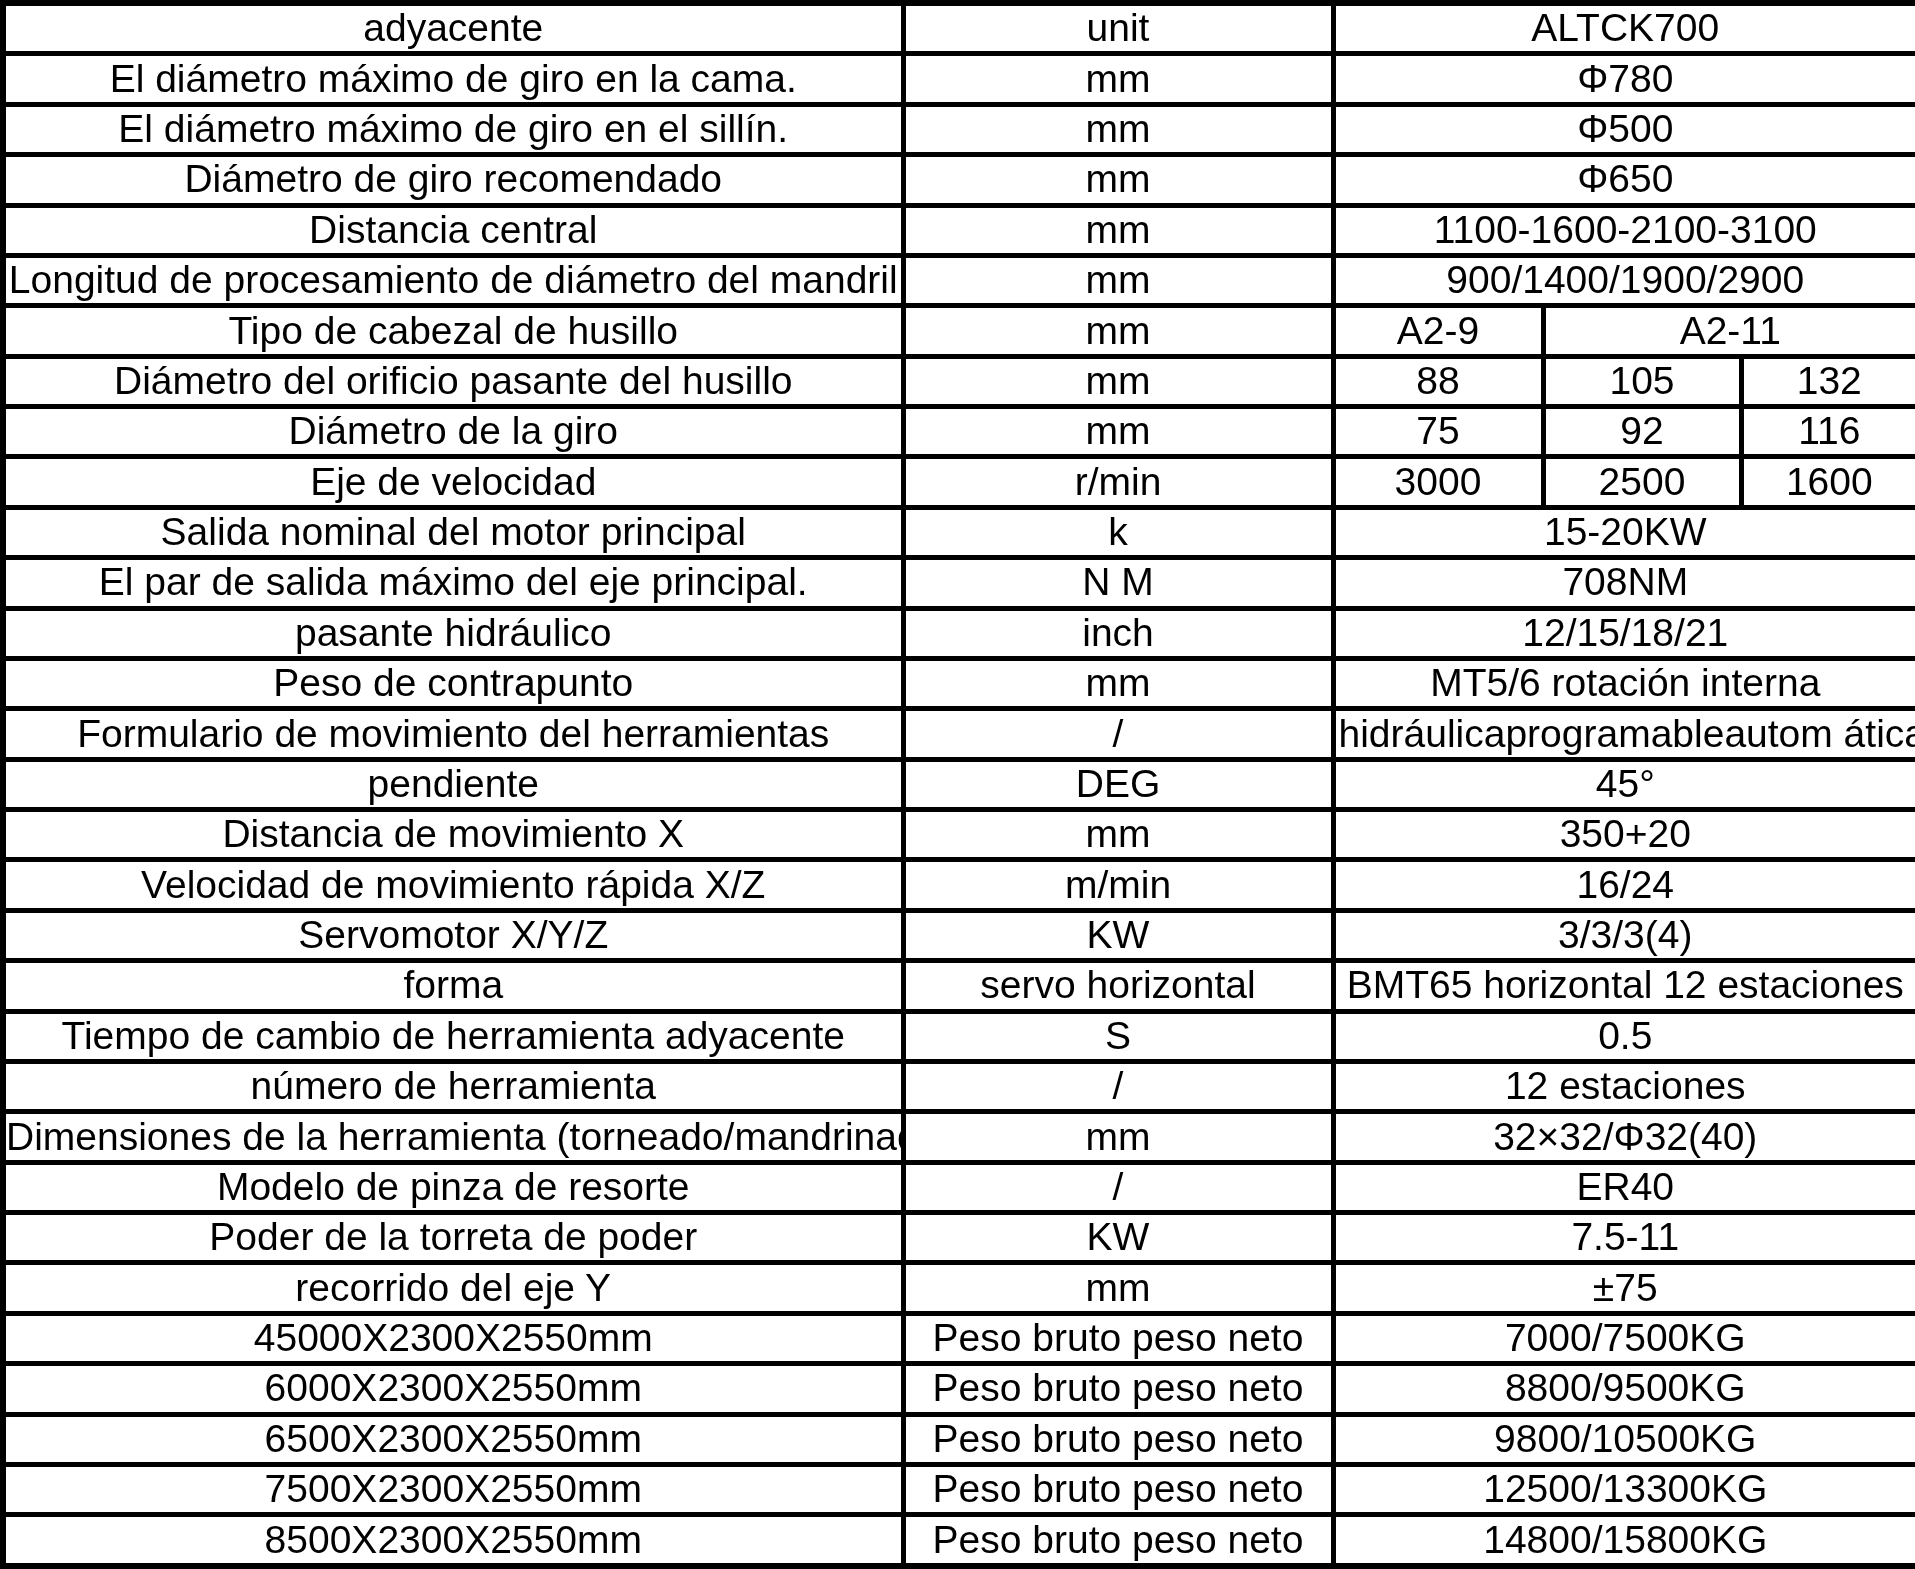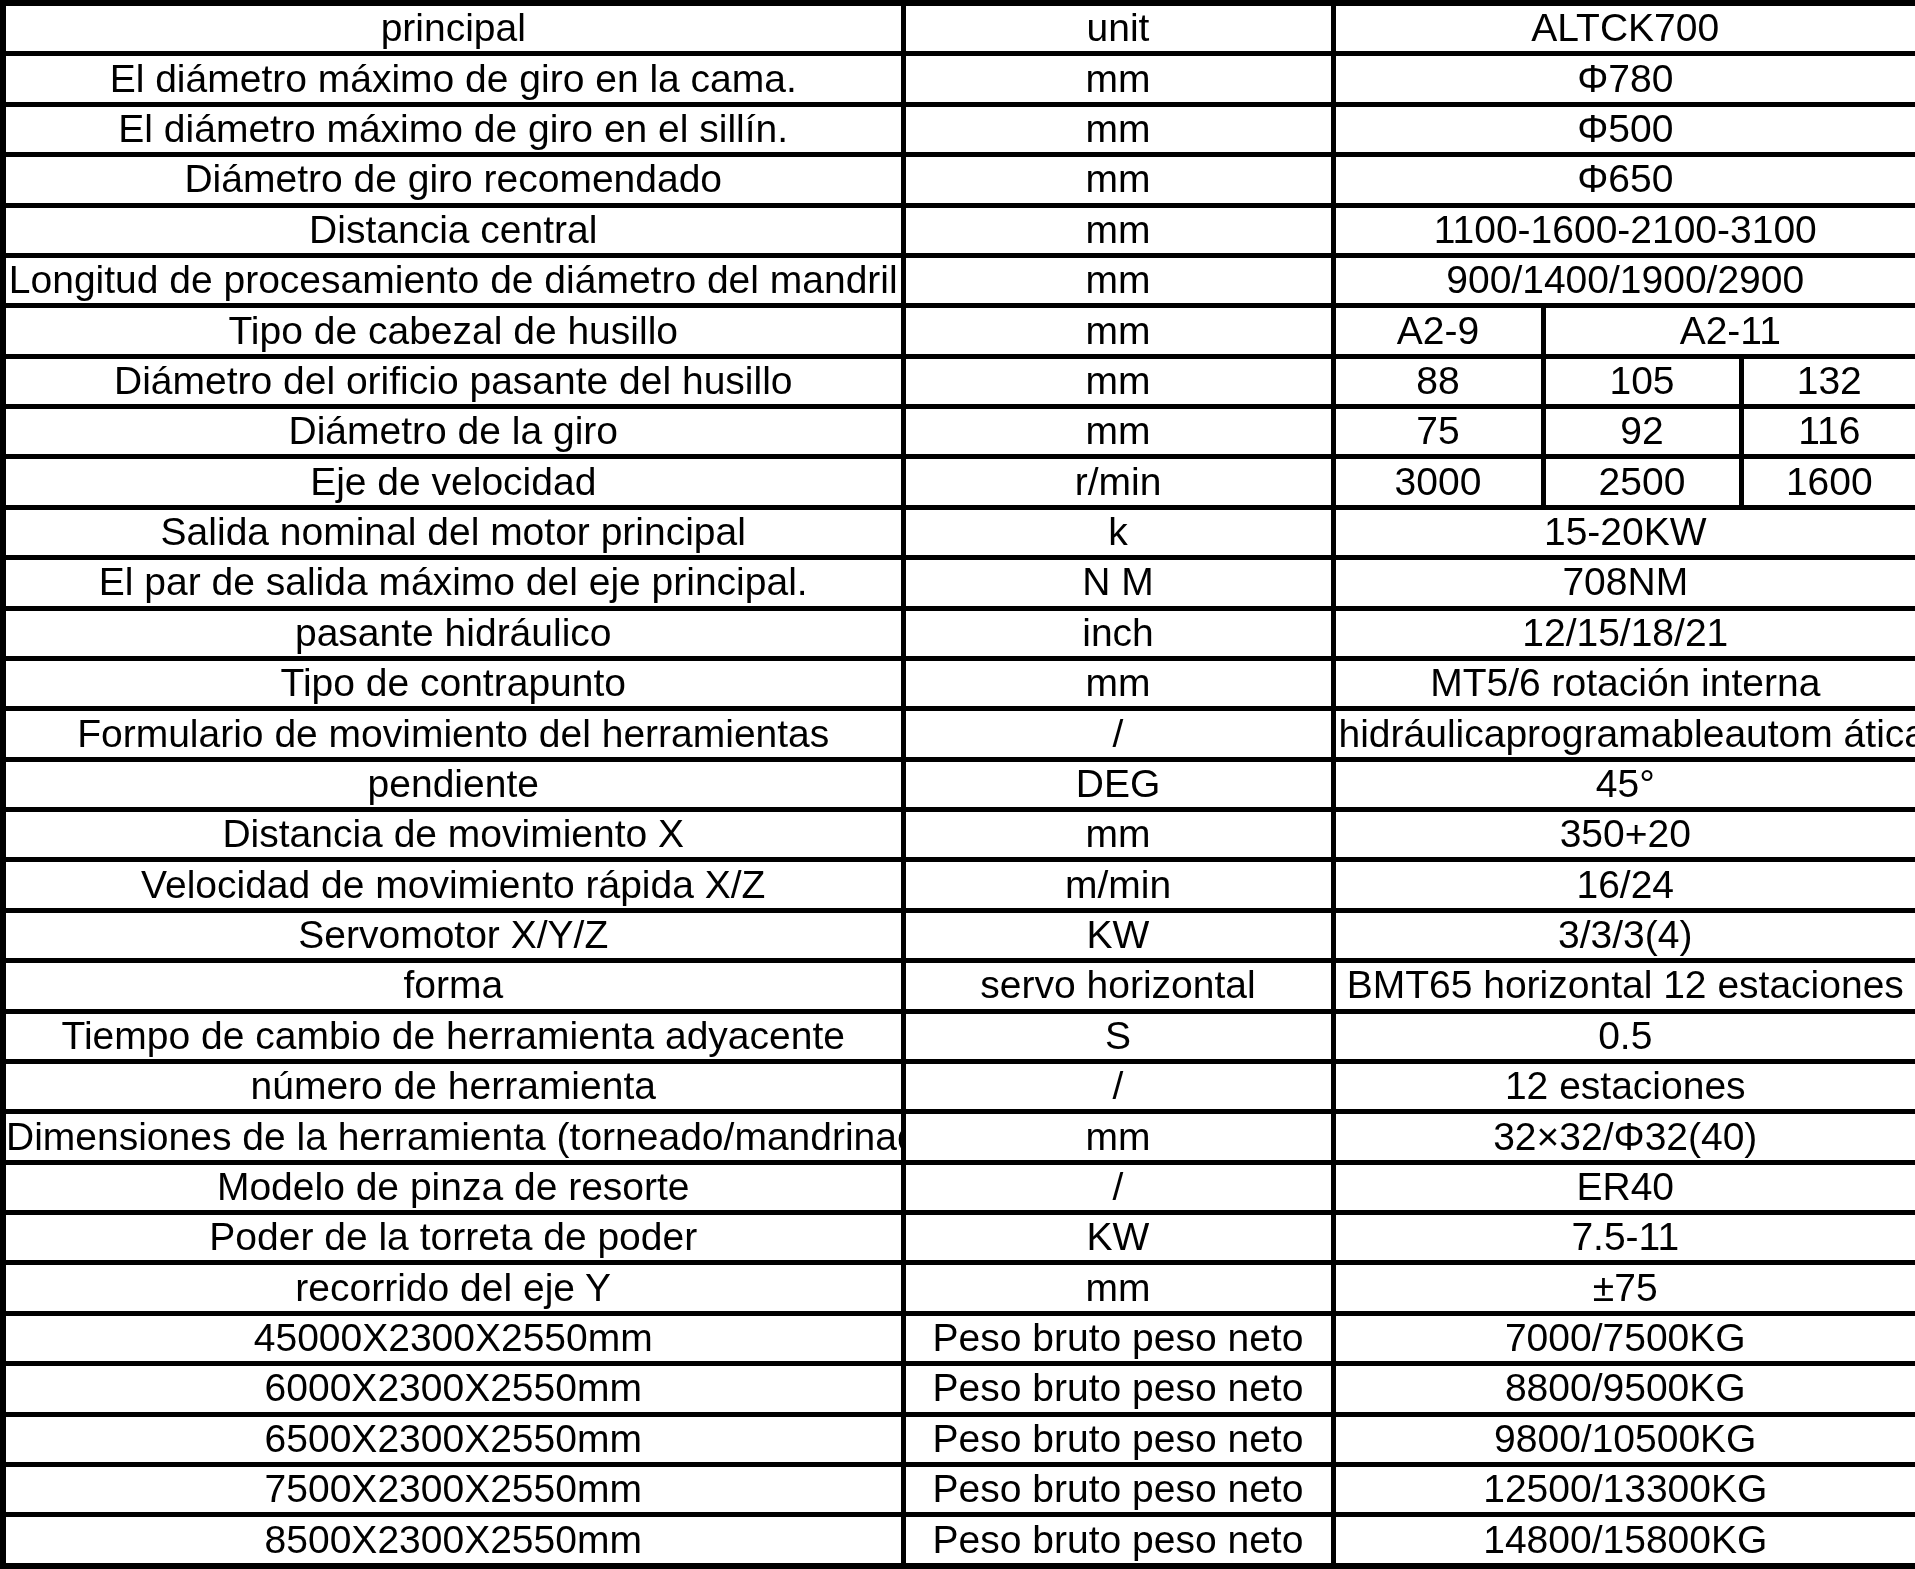--- a/index.html
+++ b/index.html
@@ -39,21 +39,21 @@
 <table class="spec">
   <colgroup>
     <col style="width:900px">
     <col style="width:430px">
     <col style="width:210px">
     <col style="width:198px">
     <col style="width:177px">
   </colgroup>
   <tbody id="spec-tbody">
       <tr>
-        <td>principal</td>
+        <td>adyacente</td>
         <td>unit</td>
         <td colspan="3">ALTCK700</td>
       </tr>
       <tr>
         <td>El diámetro máximo de giro en la cama.</td>
         <td>mm</td>
         <td colspan="3">Φ780</td>
       </tr>
       <tr>
         <td>El diámetro máximo de giro en el sillín.</td>
@@ -111,21 +111,21 @@
         <td>El par de salida máximo del eje principal.</td>
         <td>N M</td>
         <td colspan="3">708NM</td>
       </tr>
       <tr>
         <td>pasante hidráulico</td>
         <td>inch</td>
         <td colspan="3">12/15/18/21</td>
       </tr>
       <tr>
-        <td>Tipo de contrapunto</td>
+        <td>Peso de contrapunto</td>
         <td>mm</td>
         <td colspan="3">MT5/6 rotación interna</td>
       </tr>
       <tr>
         <td>Formulario de movimiento del herramientas</td>
         <td>/</td>
         <td colspan="3" class="spill-left">hidráulicaprogramableautom ática</td>
       </tr>
       <tr>
         <td>pendiente</td>

